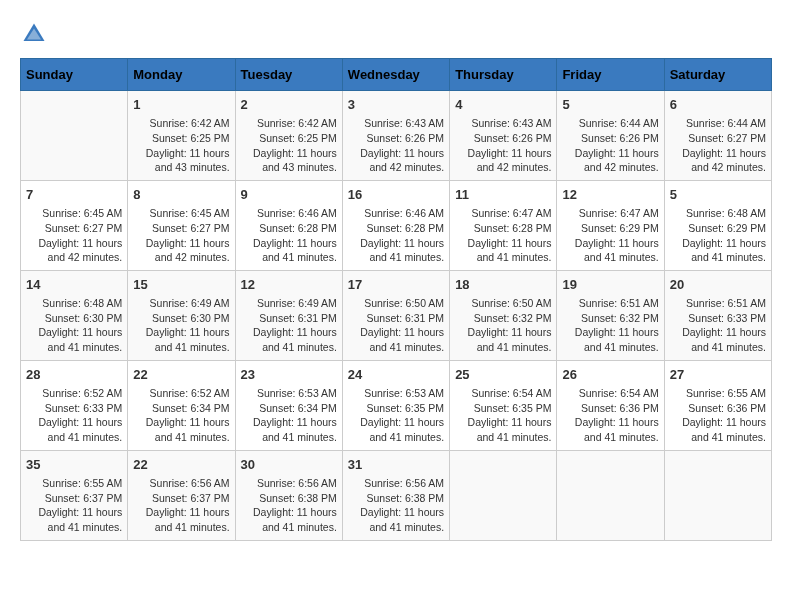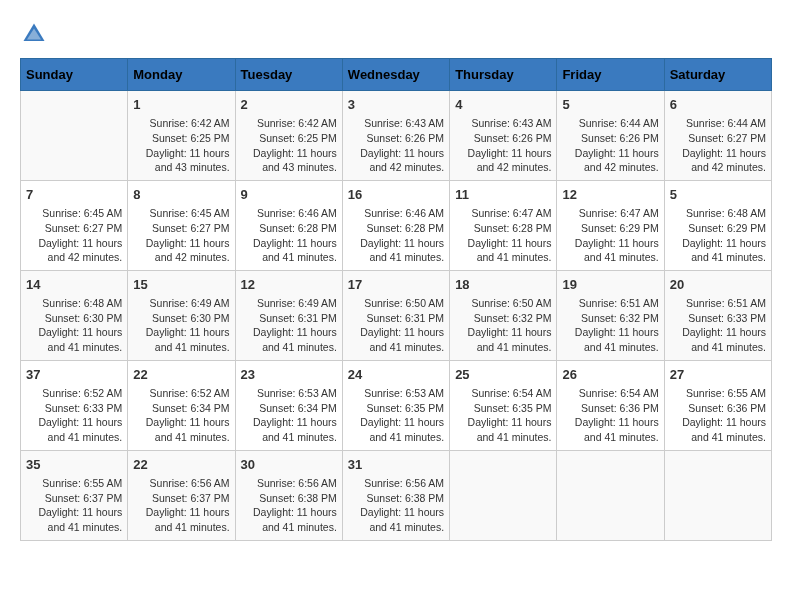--- a/index.html
+++ b/index.html
@@ -262,21 +262,21 @@
         <td>
           <span class="day-number">20</span>
           <div class="day-info" style="white-space: pre-line;">Sunrise: 6:51 AM
 Sunset: 6:33 PM
 Daylight: 11 hours
 and 41 minutes.</div>
         </td>
       </tr>
       <tr>
         <td>
-          <span class="day-number">37</span>
+          <span class="day-number">28</span>
           <div class="day-info" style="white-space: pre-line;">Sunrise: 6:52 AM
 Sunset: 6:33 PM
 Daylight: 11 hours
 and 41 minutes.</div>
         </td>
         <td>
           <span class="day-number">22</span>
           <div class="day-info" style="white-space: pre-line;">Sunrise: 6:52 AM
 Sunset: 6:34 PM
 Daylight: 11 hours

